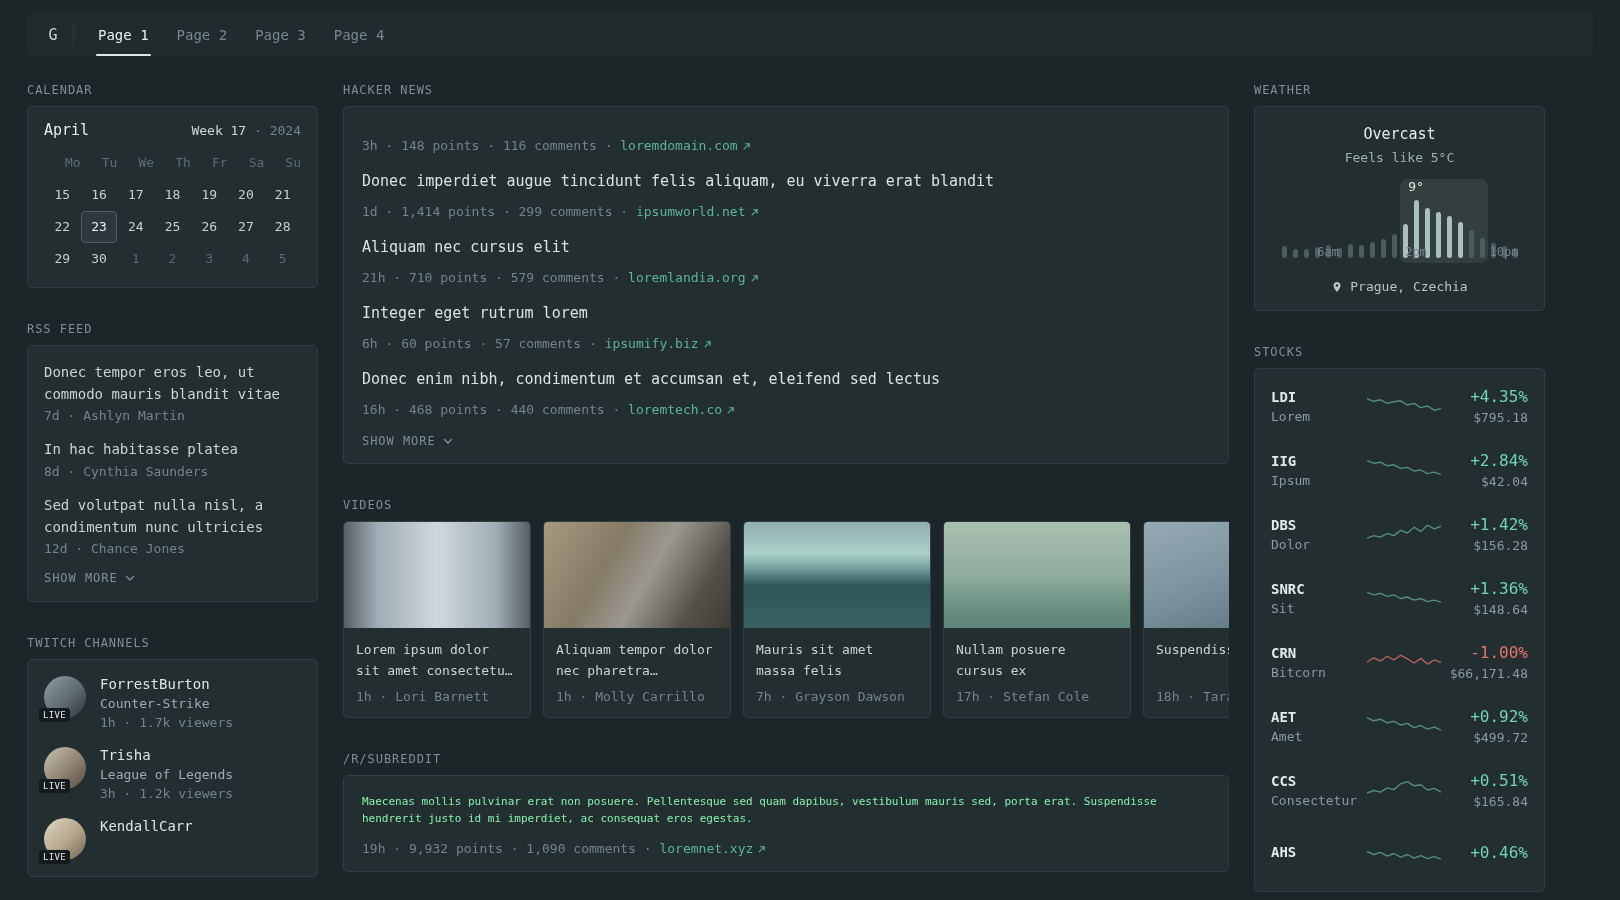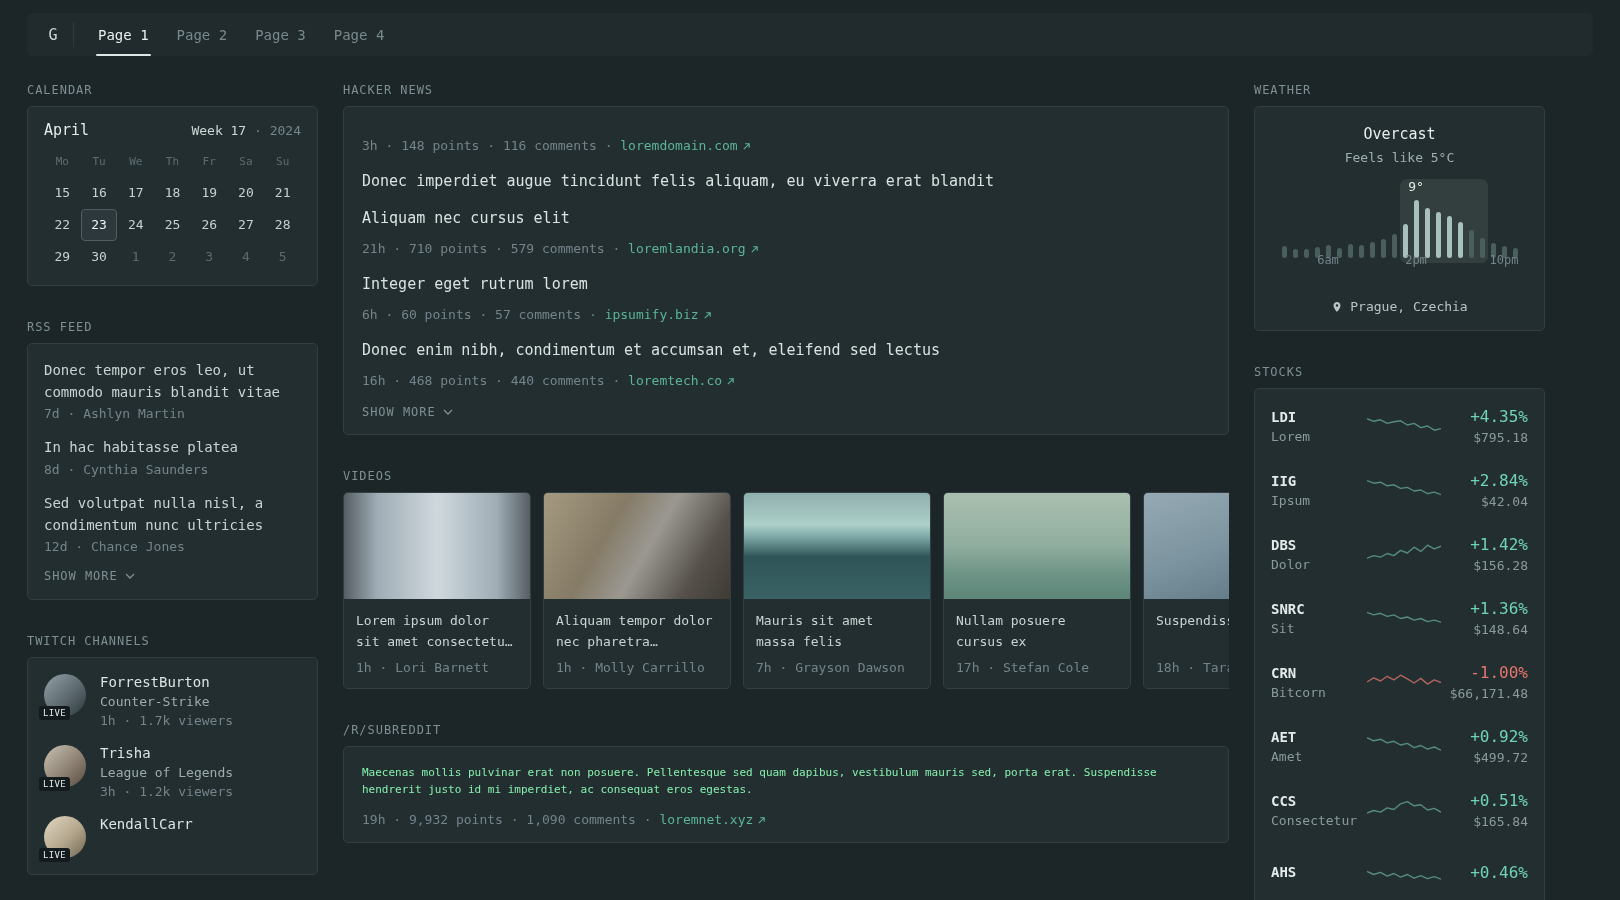--- a/index.html
+++ b/index.html
@@ -28,21 +28,21 @@
   .pad16{padding:16px}
 
   
   .cal-card{padding:14px 16px 12px}
   .cal-head{display:flex;justify-content:space-between;align-items:baseline}
   .cal-month{font-size:15px;color:#e4ebea}
   .cal-week{font-size:13px;color:#cdd8d7}
   .cal-year{color:#74858b}
   .cal-grid{display:grid;grid-template-columns:repeat(7,1fr)}
   .cal-weekdays{margin-top:16px}
-  .wd{font-size:11px;color:#5c6d71;text-align:center}
+  .wd{font-size:13px;color:#5c6d71;text-align:right}
   .cal-days{margin-top:9px}
   .day{height:32px;line-height:30px;text-align:center;font-size:13px;color:#c6d1d0;border:1px solid transparent;border-radius:4px;cursor:default}
   .day[data-dim="true"]{color:#5a6b6f}
   .day[data-today="true"]{background:#2c383b;border-color:#4e5e62;color:#eef4f3}
 
   
   .rss-item+.rss-item{margin-top:16px}
   .rss-title{font-size:14px;line-height:1.55;color:#c9d4d3}
   .rss-meta{font-size:13px;color:#73848a;margin-top:3px}
   .show-more{display:flex;align-items:center;gap:7px;margin-top:15px;font-size:12px;letter-spacing:.08em;color:#7e9093;cursor:pointer}
@@ -79,22 +79,22 @@
   .weather-card{padding:18px 0 16px;text-align:center}
   .w-cond{font-size:15px;color:#e7eeed}
   .w-feels{font-size:13px;color:#9fb0b0;margin-top:7px}
   .w-chart{position:relative;width:236px;height:98px;margin:12px auto 0}
   .w-bars{position:absolute;left:0;bottom:17px;width:236px;height:60px}
   .wbar{position:absolute;bottom:0;width:5px;border-radius:2.5px;background:#4a5e5d}
   .wbar.bright{background:#a9c1bc}
   .w-highlight{position:absolute;top:-19px;bottom:-5px;background:rgba(199,216,178,.10);border-radius:7px}
   .w-peak{position:absolute;top:2px;transform:translateX(-50%);font-size:13px;color:#e7eeed}
   .w-times{position:absolute;left:0;bottom:0;width:236px;height:14px}
-  .tlabel{position:absolute;bottom:8px;transform:translateX(-50%);font-size:12px;color:#74858b;white-space:nowrap}
-  .w-loc{display:flex;align-items:center;justify-content:center;gap:7px;margin-top:24px;font-size:13px;color:#b8c5c4}
+  .tlabel{position:absolute;bottom:16px;transform:translateX(-50%);font-size:12px;color:#74858b;white-space:nowrap}
+  .w-loc{display:flex;align-items:center;justify-content:center;gap:7px;margin-top:4px;font-size:13px;color:#b8c5c4}
   .pin{flex:0 0 auto;fill:currentColor}
 
   
   .stocks-card{padding:5px 16px}
   .stock-row{display:flex;align-items:center;height:64px;cursor:pointer}
   .s-left{width:96px;flex:0 0 auto}
   .s-sym{font-size:14px;font-weight:700;color:#e3eae9}
   .s-name{font-size:13px;color:#8a9b9d;margin-top:4px}
   .s-spark{flex:0 0 auto;width:74px;height:30px}
   .s-right{flex:1;text-align:right}
@@ -246,20 +246,23 @@
         <div>
 
             <div class="hn-item">
               <div class="hn-meta"><span>3h · 148 points · 116 comments · </span><a class="link"><span>loremdomain.com</span><svg class="ext" width="9" height="9" viewBox="0 0 10 10">
                     <path d="M2 8L8 2M3.5 2H8v4.5" stroke-width="1.2"></path>
                   </svg></a></div>
             </div>
 
             <div class="hn-item">
               <div class="hn-title">Donec imperdiet augue tincidunt felis aliquam, eu viverra erat blandit</div>
+              <div class="hn-meta"><span>1d · 1,414 points · 299 comments · </span><a class="link"><span>ipsumworld.net</span><svg class="ext" width="9" height="9" viewBox="0 0 10 10">
+                    <path d="M2 8L8 2M3.5 2H8v4.5" stroke-width="1.2"></path>
+                  </svg></a></div>
             </div>
 
             <div class="hn-item">
               <div class="hn-title">Aliquam nec cursus elit</div>
               <div class="hn-meta"><span>21h · 710 points · 579 comments · </span><a class="link"><span>loremlandia.org</span><svg class="ext" width="9" height="9" viewBox="0 0 10 10">
                     <path d="M2 8L8 2M3.5 2H8v4.5" stroke-width="1.2"></path>
                   </svg></a></div>
             </div>
 
             <div class="hn-item">

